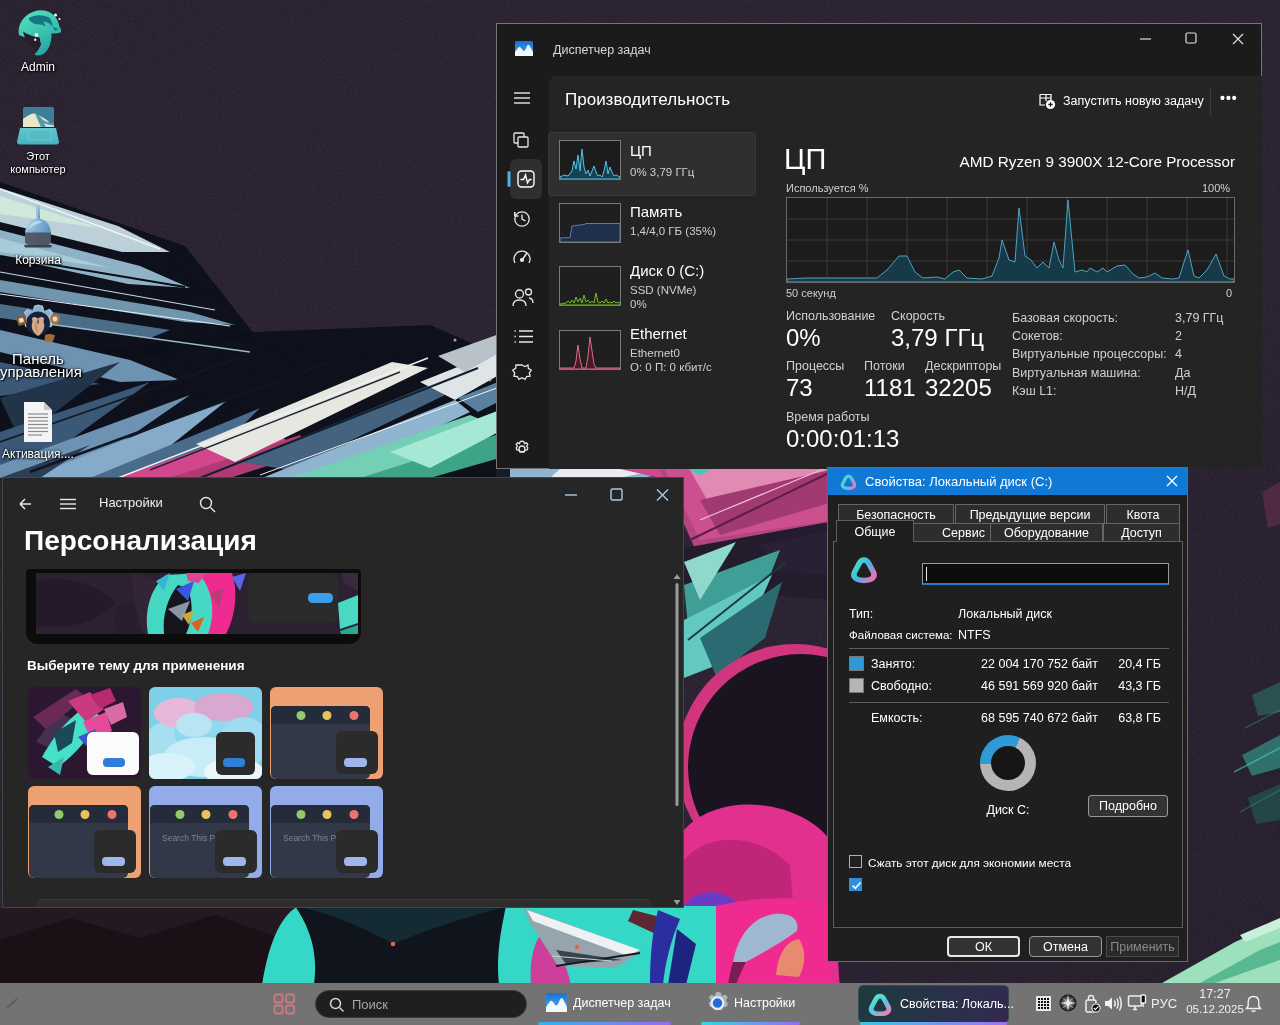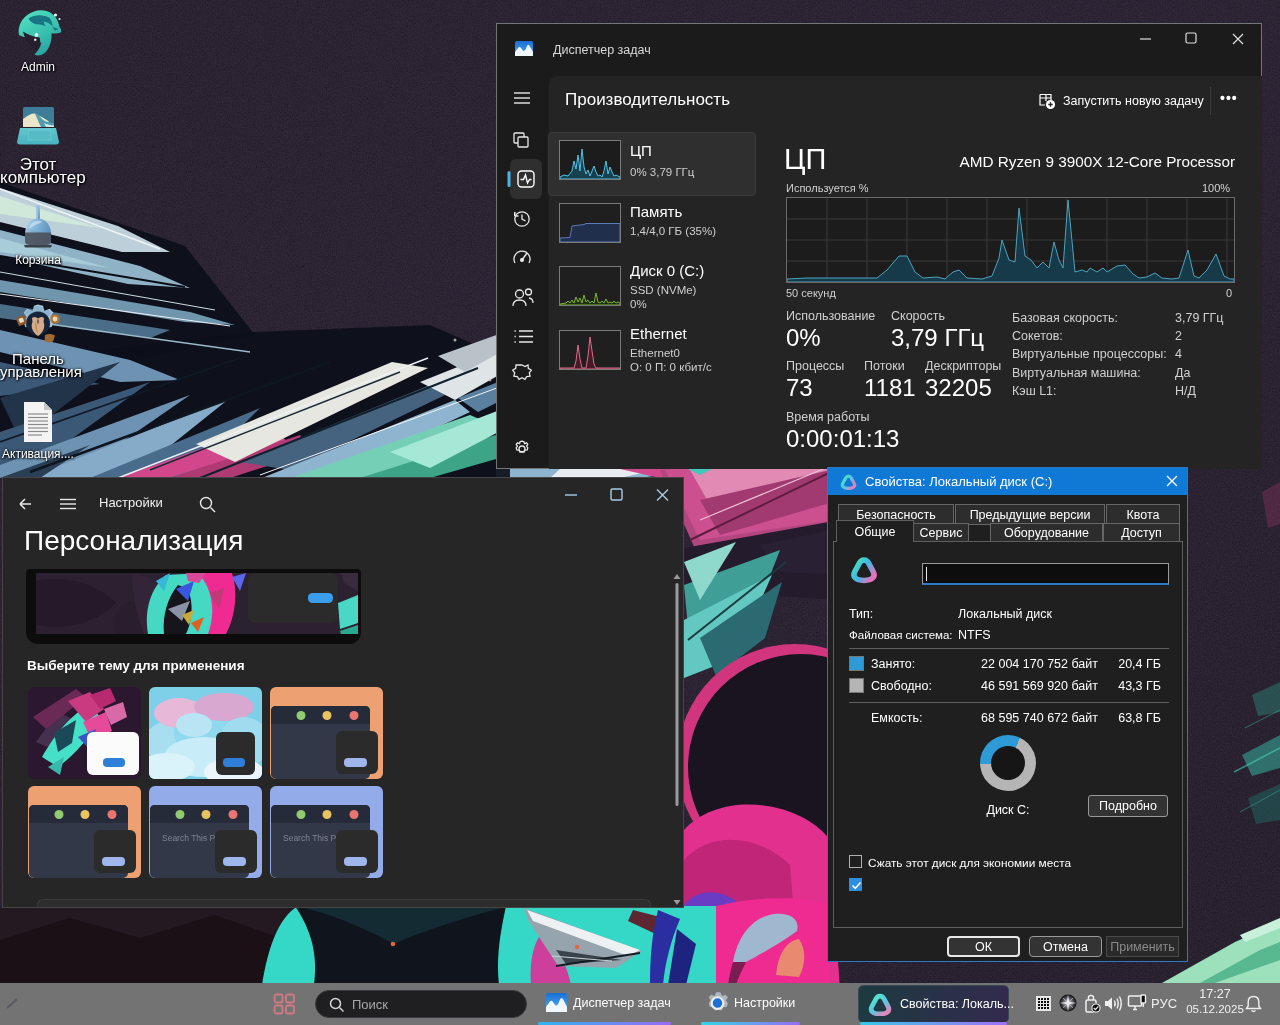--- a/index.html
+++ b/index.html
@@ -360,21 +360,21 @@
           <line x1="193.5" y1="12.5" x2="198" y2="17"></line>
         </g>
   </svg>
   <div class="abs" style="left:96px;top:17px;font-size:13px;color:#f0f0f0">Настройки</div>
 
   <svg class="abs" style="left:550px;top:1px" width="130" height="24" viewBox="0 0 130 24">
     <line x1="12" y1="16" x2="24" y2="16" stroke="#a8cce8" stroke-width="1.4"></line>
     <rect x="58" y="10" width="11" height="11" rx="1.5" fill="none" stroke="#a8cce8" stroke-width="1.4"></rect>
     <path d="M104,10.5 L115,21.5 M115,10.5 L104,21.5" stroke="#a8cce8" stroke-width="1.4"></path>
   </svg>
-  <div class="abs" style="left:21px;top:47px;font-size:28px;font-weight:normal;color:#fff">Персонализация</div>
+  <div class="abs" style="left:21px;top:47px;font-size:28px;font-weight:bold;color:#fff">Персонализация</div>
 
   <div class="abs" style="left:23px;top:91px;width:335px;height:75px;background:#0c0c0c;border-radius:4px 4px 12px 12px;">
     <div class="abs" style="left:10px;top:4px;width:322px;height:61px;background:#2a2030;overflow:hidden">
       <svg width="322" height="61" viewBox="0 0 322 61">
         <rect width="322" height="61" fill="#2b2130"></rect>
         <path d="M0,8 C30,2 60,10 80,30 C60,50 30,58 0,52 Z" fill="#241a29"></path>
         <circle cx="100" cy="50" r="22" fill="#281e2d"></circle>
         <path d="M96,0 C120,4 140,18 150,38 L150,61 L108,61 C100,40 96,20 96,0 Z" fill="#332537"></path>
         <path d="M112,61 C108,38 114,16 130,2 L166,0 C180,15 184,38 178,61 Z" fill="#45d8c2"></path>
         <path d="M128,61 C126,42 132,24 142,12 L152,16 C158,32 156,48 150,61 Z" fill="#17151c"></path>
@@ -510,21 +510,21 @@
   </svg>
   <div class="abs" style="left:37px;top:6px;font-size:13px;color:#fff">Свойства: Локальный диск (C:)</div>
   <svg class="abs" style="left:337px;top:6px" width="14" height="14" viewBox="0 0 14 14">
     <path d="M2,2 L12,12 M12,2 L2,12" stroke="#fff" stroke-width="1.4"></path>
   </svg>
 
   <div class="abs" style="left:10px;top:36px;width:116px;height:21px;background:#2d2d2d;border:1px solid #666;text-align:center;line-height:20px;font-size:12.5px">Безопасность</div>
   <div class="abs" style="left:127px;top:36px;width:150px;height:21px;background:#2d2d2d;border:1px solid #666;text-align:center;line-height:20px;font-size:12.5px">Предыдущие версии</div>
   <div class="abs" style="left:278px;top:36px;width:74px;height:21px;background:#2d2d2d;border:1px solid #666;text-align:center;line-height:20px;font-size:12.5px">Квота</div>
 
-  <div class="abs" style="left:85px;top:55px;width:56px;height:20px;background:#2d2d2d;border:1px solid #666;text-align:center;line-height:19px;font-size:12.5px">Сервис</div>
+  <div class="abs" style="left:85px;top:55px;width:101px;height:20px;background:#2d2d2d;border:1px solid #666;text-align:center;line-height:19px;font-size:12.5px">Сервис</div>
   <div class="abs" style="left:162px;top:55px;width:113px;height:20px;background:#2d2d2d;border:1px solid #666;text-align:center;line-height:19px;font-size:12.5px">Оборудование</div>
   <div class="abs" style="left:275px;top:55px;width:77px;height:20px;background:#2d2d2d;border:1px solid #666;text-align:center;line-height:19px;font-size:12.5px">Доступ</div>
 
   <div class="abs" style="left:5px;top:73px;width:350px;height:387px;border:1px solid #5e5e5e;background:#1f1f1f"></div>
 
   <div class="abs" style="left:8px;top:52px;width:78px;height:22px;background:#1f1f1f;border:1px solid #5e5e5e;border-bottom:none;text-align:center;line-height:22px;font-size:12.5px">Общие</div>
 
   <svg class="abs" style="left:21px;top:85px" width="30" height="34" viewBox="0 0 24 26">
     <defs>
           <linearGradient id="atlas2" x1="0" y1="0.15" x2="1" y2="0.85">
@@ -725,21 +725,21 @@
             <stop offset="1" stop-color="#47b2be"></stop>
           </linearGradient>
     </defs>
     <rect x="7" y="2" width="31" height="20" rx="1.5" fill="#3d7d98"></rect>
     <path d="M7,14 C12,10 16,8 19,8.5 C20,8.7 20.5,9.5 21.5,10 C26,12 31,14.5 33,17 L30,22 L7,22 Z" fill="#e9e6c9"></path>
     <path d="M19,8.5 C22,9.5 24.5,11.5 26,14 C29,16.5 33.5,17.8 38,18.2 L38,22 L25,22 C22.5,17.5 21,12.5 19,8.5 Z" fill="#4f9cae"></path>
     <path d="M28,18 C31,19.5 34.5,20.5 38,20.6 L38,22 L30,22 Z" fill="#cfe8e2"></path>
     <path d="M4,23 L40,23 L43,37 C43,38.5 42,39.5 40,39.5 L4,39.5 C2,39.5 1,38.5 1,37 Z" fill="url(#base)"></path>
     <path d="M13,25 L34,25 L35.5,35 L12,35 Z" fill="#55bcc6" stroke="#7ad2d8" stroke-width="0.6"></path>
   </svg>
-  <div style="font-size:17px;margin-top:11px;line-height:13px;text-shadow:1px 1px 2px #000,0 0 3px #000">Этот<br>компьютер</div>
+  <div style="font-size:11px;margin-top:3px;line-height:13px;text-shadow:1px 1px 2px #000,0 0 3px #000">Этот<br>компьютер</div>
 </div>
 <div class="abs" style="left:0;top:205px;width:76px;text-align:center;color:#fff">
   <svg width="34" height="44" viewBox="0 0 34 44" style="display:block;margin:0 auto">
     <defs>
           <linearGradient id="scoop" x1="0" y1="0" x2="1" y2="0.3">
       <stop offset="0" stop-color="#b5d8ee"></stop>
             <stop offset="0.5" stop-color="#7fb2d8"></stop>
             <stop offset="1" stop-color="#5a90bc"></stop>
           </linearGradient>
         </defs>

